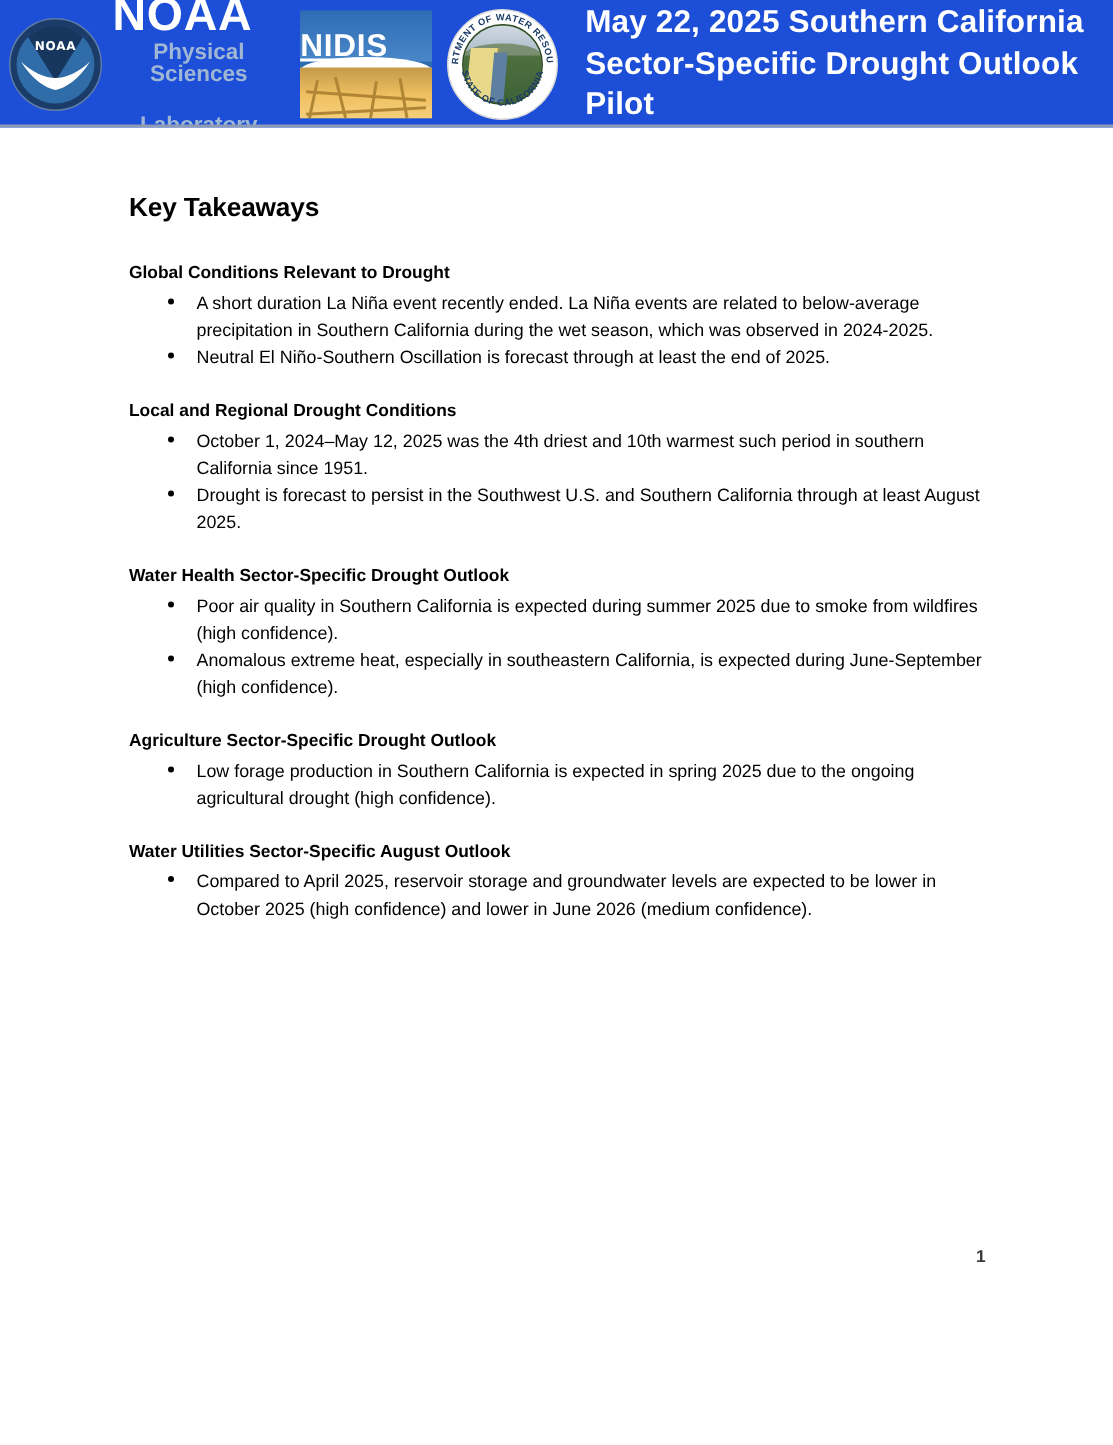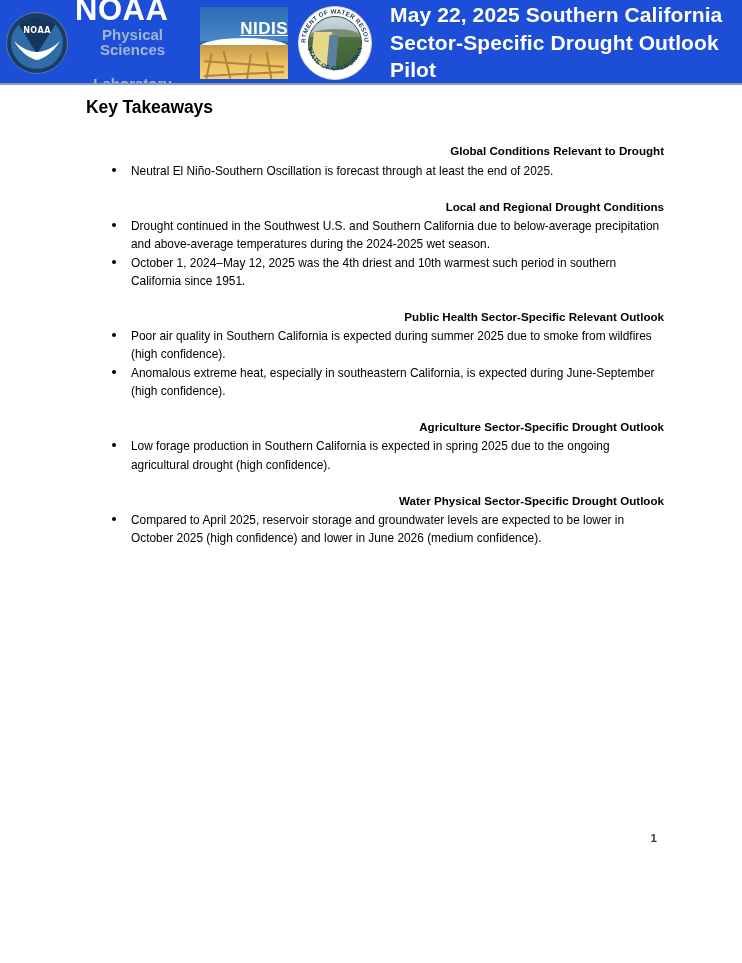--- a/index.html
+++ b/index.html
@@ -139,23 +139,23 @@
     background: linear-gradient(#c39a4a, #f0c061 55%, #f5cf7c);
   }
   .nidis-logo .crack {
     position: absolute;
     background: #b08636;
   }
   .nidis-logo .nidis-text {
     position: absolute;
     left: 0; right: 0;
     top: 12px;
-    text-align: right;
+    text-align: left;
     color: #ffffff;
-    font-size: 17px;
+    font-size: 21px;
     font-weight: bold;
     letter-spacing: 0.5px;
     font-family: "Liberation Sans", sans-serif;
     text-decoration: underline;
   }
 
   
   .dwr-seal {
     width: 74px;
     height: 74px;
@@ -230,21 +230,21 @@
     font-weight: bold;
     line-height: 1.33;
     font-family: "Liberation Sans", sans-serif;
     letter-spacing: 0.1px;
   }
 
   
   .page-body {
     position: absolute;
     left: 0;
-    top: 71px;
+    top: 102px;
     width: 742px;
   }
   .content {
     margin-left: 86px;
     margin-top: 26px;
     width: 578px;
   }
   .page-title {
     font-size: 17.5px;
     font-weight: bold;
@@ -254,21 +254,20 @@
   }
   .section {
     margin-bottom: 19px;
   }
   .section-heading {
     font-size: 11.6px;
     font-weight: bold;
     margin: 13px 0 3px 0;
     line-height: 1.35;
     font-family: "Liberation Sans", sans-serif;
-    text-align: right;
   }
   ul.bullets {
     list-style: none;
     margin: 0;
     padding: 0;
   }
   ul.bullets li {
     position: relative;
     padding-left: 45px;
     font-size: 11.9px;
@@ -358,45 +357,46 @@
   </div>
 </div>
 
 <div class="page-body">
   <div class="content">
     <h1 class="page-title">Key Takeaways</h1>
     <div id="sections-root">
         <div class="section">
           <div class="section-heading">Global Conditions Relevant to Drought</div>
           <ul class="bullets">
+            <li><span class="dot"></span><span>A short duration La Niña event recently ended. La Niña events are related to below-average precipitation in Southern California during the wet season, which was observed in 2024-2025.</span></li>
             <li><span class="dot"></span><span>Neutral El Niño-Southern Oscillation is forecast through at least the end of 2025.</span></li>
           </ul>
         </div>
         <div class="section">
           <div class="section-heading">Local and Regional Drought Conditions</div>
           <ul class="bullets">
-            <li><span class="dot"></span><span>Drought continued in the Southwest U.S. and Southern California due to below-average precipitation and above-average temperatures during the 2024-2025 wet season.</span></li>
             <li><span class="dot"></span><span>October 1, 2024–May 12, 2025 was the 4th driest and 10th warmest such period in southern California since 1951.</span></li>
+            <li><span class="dot"></span><span>Drought is forecast to persist in the Southwest U.S. and Southern California through at least August 2025.</span></li>
           </ul>
         </div>
         <div class="section">
-          <div class="section-heading">Public Health Sector-Specific Relevant Outlook</div>
+          <div class="section-heading">Water Health Sector-Specific Drought Outlook</div>
           <ul class="bullets">
             <li><span class="dot"></span><span>Poor air quality in Southern California is expected during summer 2025 due to smoke from wildfires (high confidence).</span></li>
             <li><span class="dot"></span><span>Anomalous extreme heat, especially in southeastern California, is expected during June-September (high confidence).</span></li>
           </ul>
         </div>
         <div class="section">
           <div class="section-heading">Agriculture Sector-Specific Drought Outlook</div>
           <ul class="bullets">
             <li><span class="dot"></span><span>Low forage production in Southern California is expected in spring 2025 due to the ongoing agricultural drought (high confidence).</span></li>
           </ul>
         </div>
         <div class="section">
-          <div class="section-heading">Water Physical Sector-Specific Drought Outlook</div>
+          <div class="section-heading">Water Utilities Sector-Specific August Outlook</div>
           <ul class="bullets">
             <li><span class="dot"></span><span>Compared to April 2025, reservoir storage and groundwater levels are expected to be lower in October 2025 (high confidence) and lower in June 2026 (medium confidence).</span></li>
           </ul>
         </div>
       </div>
   </div>
 </div>
 
 <div class="page-number">1</div>
 

